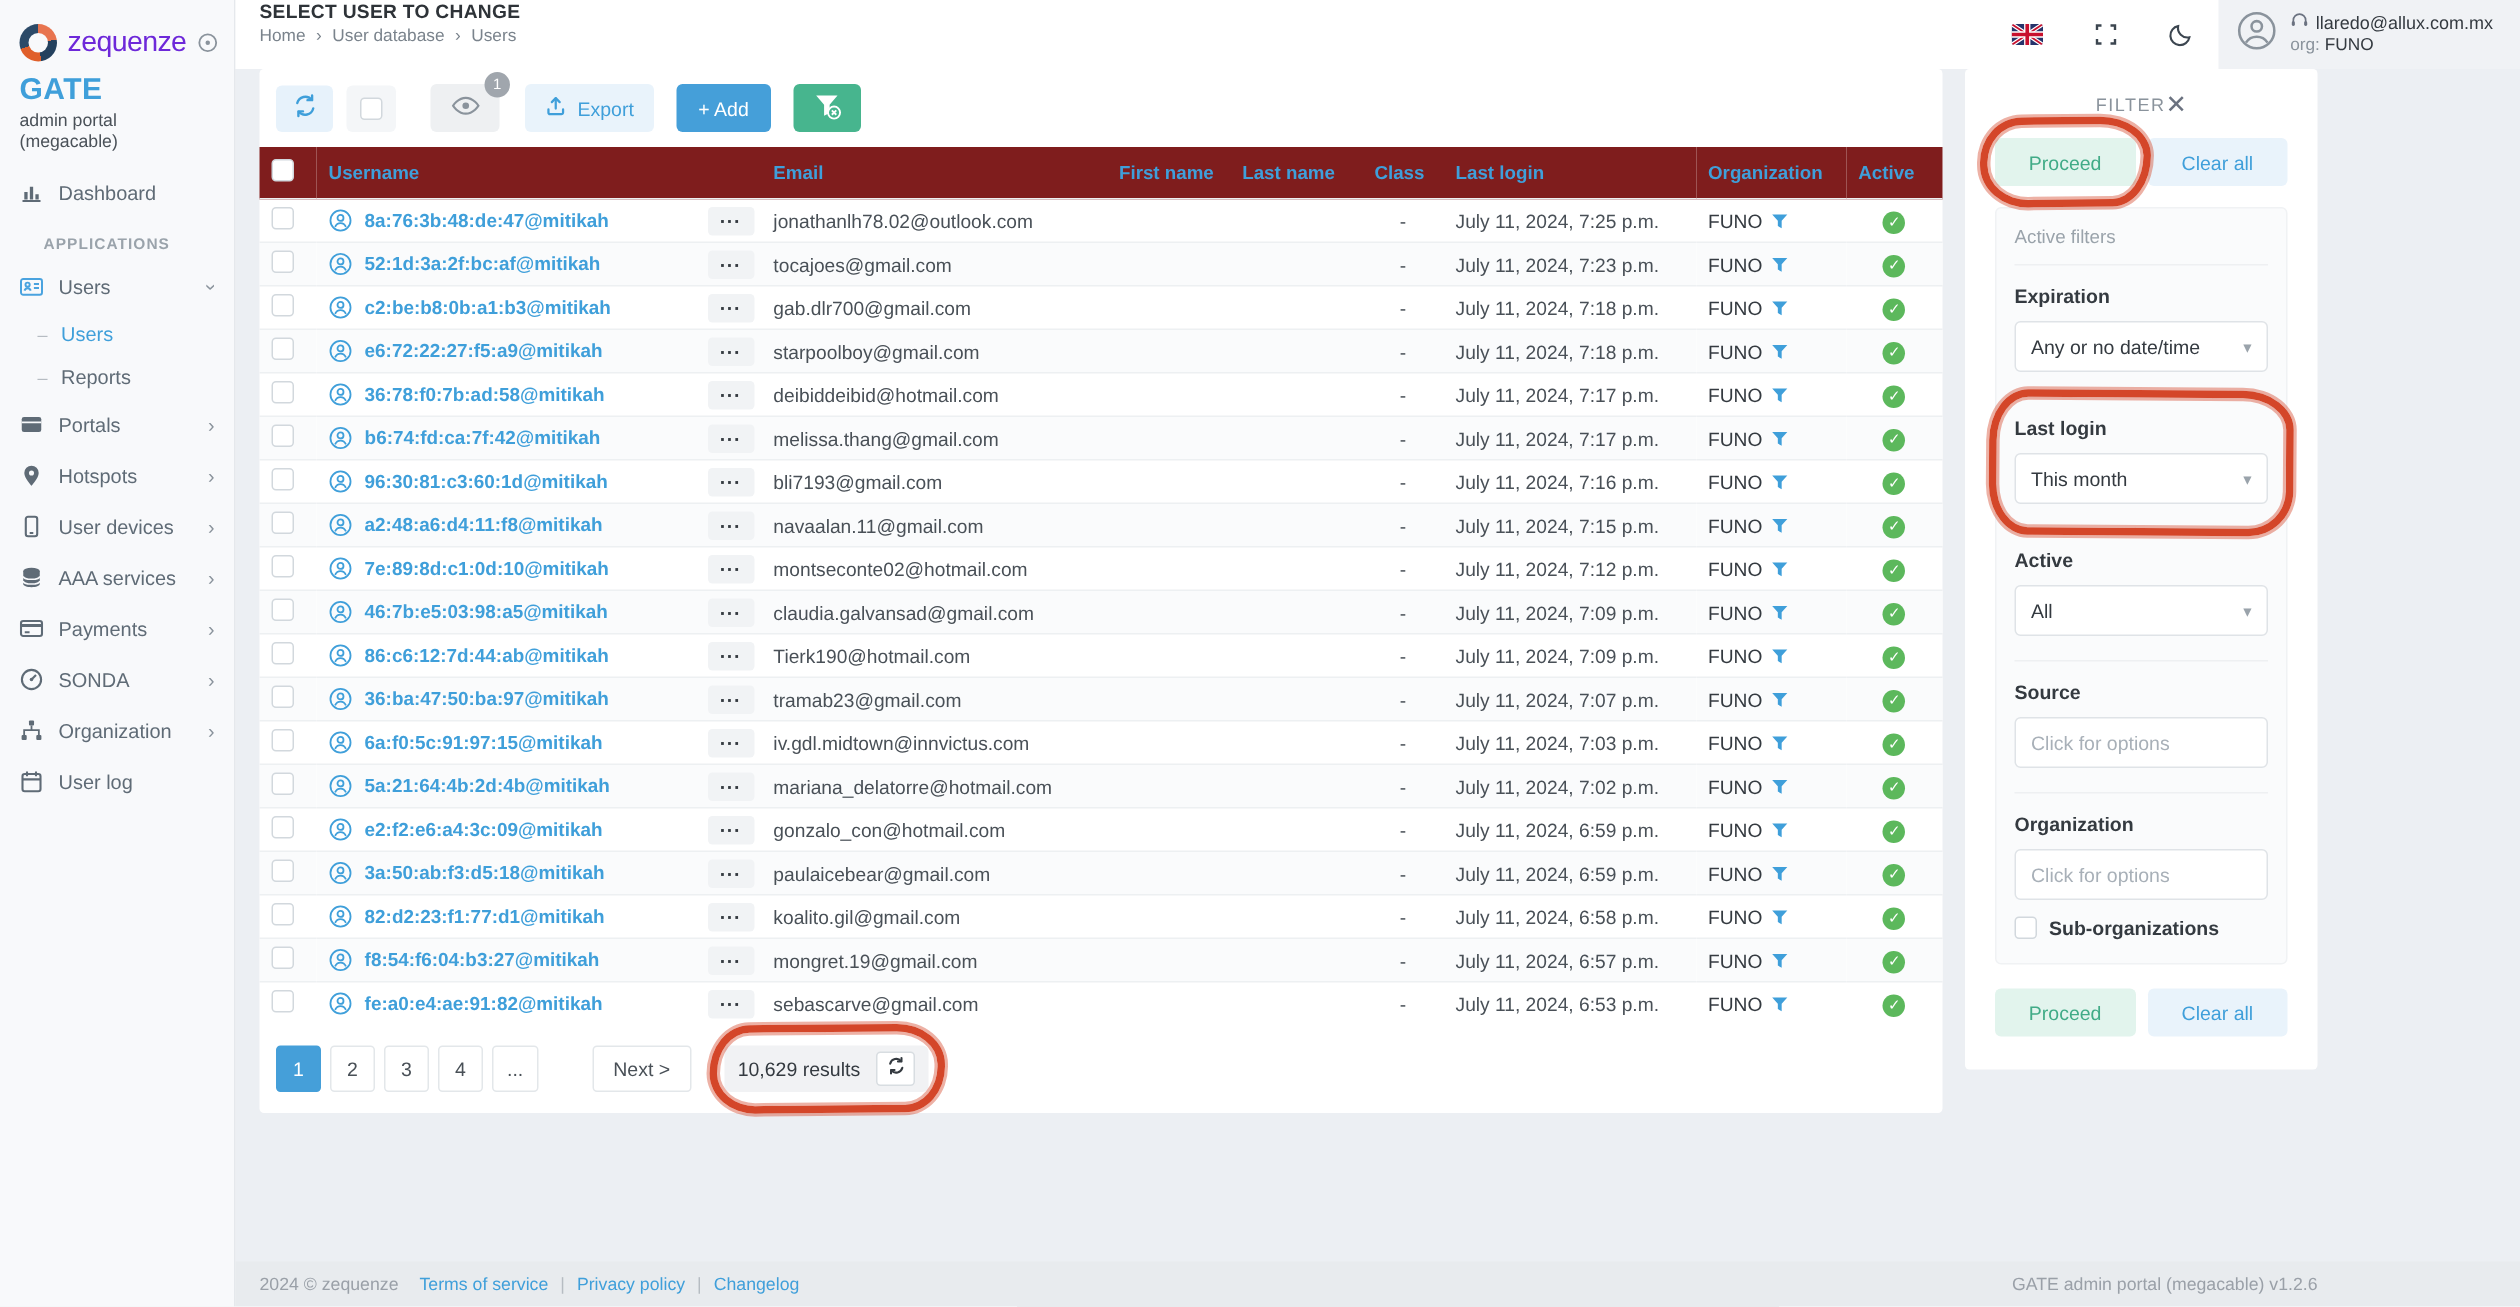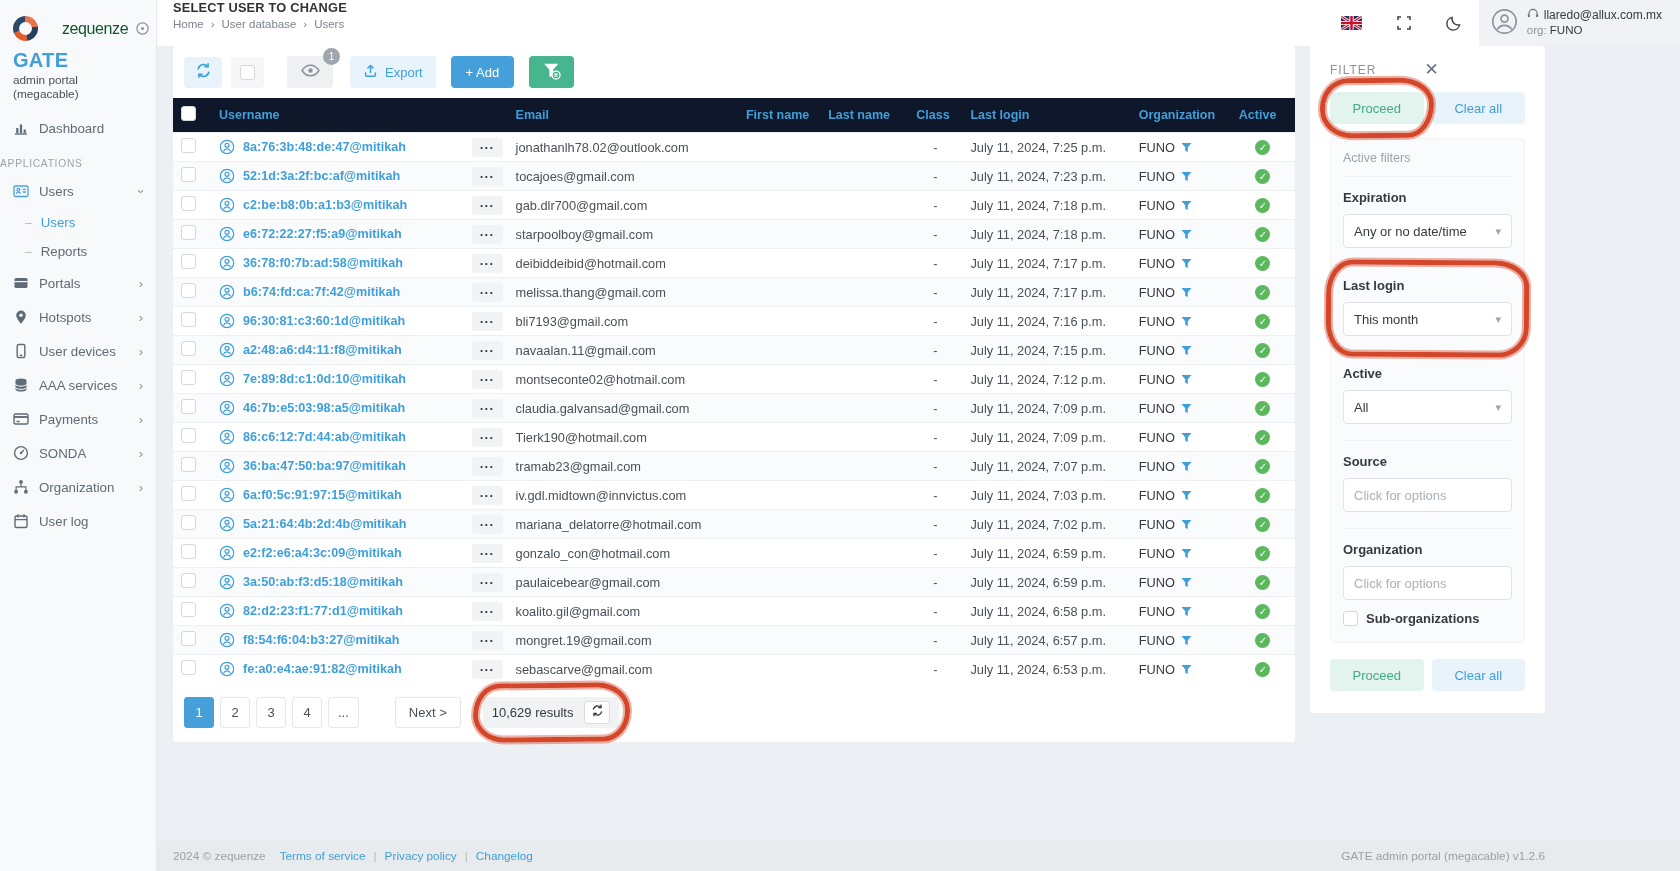--- a/index.html
+++ b/index.html
@@ -5,29 +5,29 @@
   * { box-sizing: border-box; margin:0; padding:0; }
   html,body { width:1680px; height:871px; overflow:hidden; }
   body { font-family:"Liberation Sans", "DejaVu Sans", sans-serif; background:#eceff3; color:#495057; position:relative; }
   .page { width:1680px; height:871px; display:flex; }
 
   
   .sidebar { width:157px; min-width:157px; background:#f8f9fb; border-right:1px solid #e5e8ec; height:871px; padding-top:10px; }
   .logo-row { display:flex; align-items:center; gap:7px; padding:6px 10px 4px 13px; }
   .logo-swirl { width:25px; height:25px; border-radius:50%; background:conic-gradient(#e8744f 0 80deg,#24415e 80deg 170deg,#e05f2a 170deg 250deg,#2c4a68 250deg 360deg); position:relative; flex-shrink:0; }
   .logo-swirl::after { content:""; position:absolute; inset:6px; background:#f8f9fb; border-radius:50%; }
-  .brand-text { font-size:16px; color:#14532d; letter-spacing:-0.4px;margin-left:17px; }
+  .brand-text { font-size:19px; color:#6d28d9; letter-spacing:-0.4px; }
   .logo-target { margin-left:auto; display:flex; }
   .gate-block { padding:4px 13px 10px; }
   .gate-title { color:#3f9fda; font-weight:bold; font-size:20px; letter-spacing:0.3px; }
   .gate-sub { color:#4a5158; font-size:11.8px; margin-top:1px; }
   .side-item { display:flex; align-items:center; gap:10px; padding:9px 13px; color:#5f6b76; font-size:13.3px; cursor:pointer; }
   .side-item .s-icon { width:16px; height:16px; display:flex; flex-shrink:0; }
   .side-item .s-icon svg { width:16px; height:16px; }
-  .side-section { font-size:10.3px; color:#9aa3ab; letter-spacing:0.7px; padding:13px 0 5px; }
+  .side-section { font-size:10.3px; color:#9aa3ab; letter-spacing:0.7px; padding:13px 29px 5px;font-weight:bold; }
   .chev { margin-left:auto; color:#8a939c; font-size:13px; line-height:1; }
   .chev.down { transform:rotate(90deg); }
   .side-child { padding:7px 13px 7px 25px; display:flex; gap:9px; font-size:13.3px; color:#5f6b76; align-items:center; cursor:pointer; }
   .side-child.active { color:#3f9fda; }
   .side-child .dash { color:#b6bcc2; font-size:12px; }
 
   
   .right { flex:1; display:flex; flex-direction:column; height:871px; }
   .topbar { height:46px; background:#fff; display:flex; align-items:flex-start; padding-left:16px; flex-shrink:0; }
   .tb-title { font-size:12.8px; font-weight:bold; color:#2e3338; letter-spacing:0.2px; }
@@ -62,40 +62,40 @@
   .btn-search { width:44px; height:32px; background:#f3f5f7; border:1px solid #dfe3e7; border-radius:0 3px 3px 0; }
   .btn-eye { position:relative; width:46px; height:32px; background:#eef0f2; border-radius:4px; margin-left:14px; }
   .eye-badge { position:absolute; top:-8px; right:-7px; width:17px; height:17px; border-radius:50%; background:#a0a6ad; color:#fff; font-size:10px; display:flex; align-items:center; justify-content:center; }
   .btn-export { height:32px; padding:0 13px; background:#e9f3fb; color:#3f9fda; border-radius:4px; font-size:13px; gap:7px; margin-left:8px; }
   .btn-add { height:32px; padding:0 15px; background:#459fd9; color:#fff; border-radius:4px; font-size:13px; margin-left:6px; }
   .btn-filter { width:45px; height:32px; background:#47b58e; border-radius:4px; margin-left:6px; }
 
   
   table { width:100%; border-collapse:collapse; table-layout:fixed; }
   col.c0{width:38px} col.c1{width:252px} col.c2{width:44px} col.c3{width:230px} col.c4{width:82px} col.c5{width:88px} col.c6{width:54px} col.c7{width:168px} col.c8{width:100px} col.c9{width:64px}
-  thead th { background:#0f172a; color:#3f9fda; font-size:12.5px; font-weight:bold; text-align:left; padding:8px 8px; cursor:pointer; }
+  thead th { background:#7f1d1d; color:#3f9fda; font-size:12.5px; font-weight:bold; text-align:left; padding:8px 8px; cursor:pointer; }
   tbody td { border-top:1px solid #edf0f2; padding:0 8px; height:29px; color:#495057; font-size:12.8px; white-space:nowrap; overflow:hidden; }
   tbody tr:nth-child(even) { background:#fafbfc; }
   .username-link { color:#3f9fda; font-weight:bold; font-size:12.6px; display:flex; align-items:center; gap:8px; cursor:pointer; }
   .dots-btn { width:31px; height:19px; background:#f1f3f5; border-radius:3px; color:#343a40; font-weight:bold; font-size:13px; line-height:11px; display:flex; align-items:center; justify-content:center; cursor:pointer; letter-spacing:0.5px; }
   .org-cell { display:flex; align-items:center; gap:6px; color:#343a40; }
   .check { width:15px; height:15px; border-radius:50%; background:#5cb85c; color:#fff; font-size:10px; display:inline-flex; align-items:center; justify-content:center; }
   .td-center { text-align:center; }
 
   
   .pager { display:flex; align-items:center; gap:6px; padding:13px 11px 14px; }
   .page-btn { min-width:30px; height:31px; padding:0 9px; border:1px solid #e3e7ea; background:#fff; border-radius:3px; color:#495057; font-size:13px; display:flex; align-items:center; justify-content:center; cursor:pointer; }
   .page-btn.active { background:#459fd9; border-color:#459fd9; color:#fff; }
   .next-btn { margin-left:30px; padding:0 13px; }
   .results-chip { position:relative; margin-left:16px; background:#f1f2f4; border-radius:4px; padding:4px 9px; display:flex; align-items:center; gap:11px; color:#343a40; font-size:13px; }
   .chip-refresh { width:26px; height:23px; background:#fff; border:1px solid #d8dde1; border-radius:3px; }
 
   
   .filter-panel { width:235px; min-width:235px; background:#fff; border-radius:3px; padding:13px 20px 22px; }
-  .fp-head { display:flex; justify-content:flex-start; align-items:center; padding:2px 0 14px;gap:48px; }
+  .fp-head { display:flex; justify-content:center; align-items:center; padding:2px 0 14px; }
   .fp-title { color:#8a939c; font-size:12px; letter-spacing:1px; }
   .fp-close { color:#6b7280; font-size:17px; cursor:pointer; line-height:1; }
   .fp-actions { display:flex; gap:8px; }
   .btn-proceed { position:relative; flex:1; height:32px; background:#e2f4ed; color:#41ab87; border-radius:4px; font-size:13px; }
   .btn-clear { flex:1; height:32px; background:#e9f3fb; color:#3f9fda; border-radius:4px; font-size:13px; }
   .fp-card { margin-top:14px; background:#fafbfc; border:1px solid #f0f2f4; border-radius:4px; padding:0 12px; }
   .fp-section-title { color:#9aa3ab; font-size:12.5px; padding:12px 0 11px; border-bottom:1px solid #eef0f2; }
   .fp-group { position:relative; padding:13px 0 16px; border-bottom:1px solid #eef0f2; }
   .fp-group:last-child { border-bottom:none; }
   .fp-label { font-weight:bold; color:#343a40; font-size:13px; margin-bottom:9px; }

